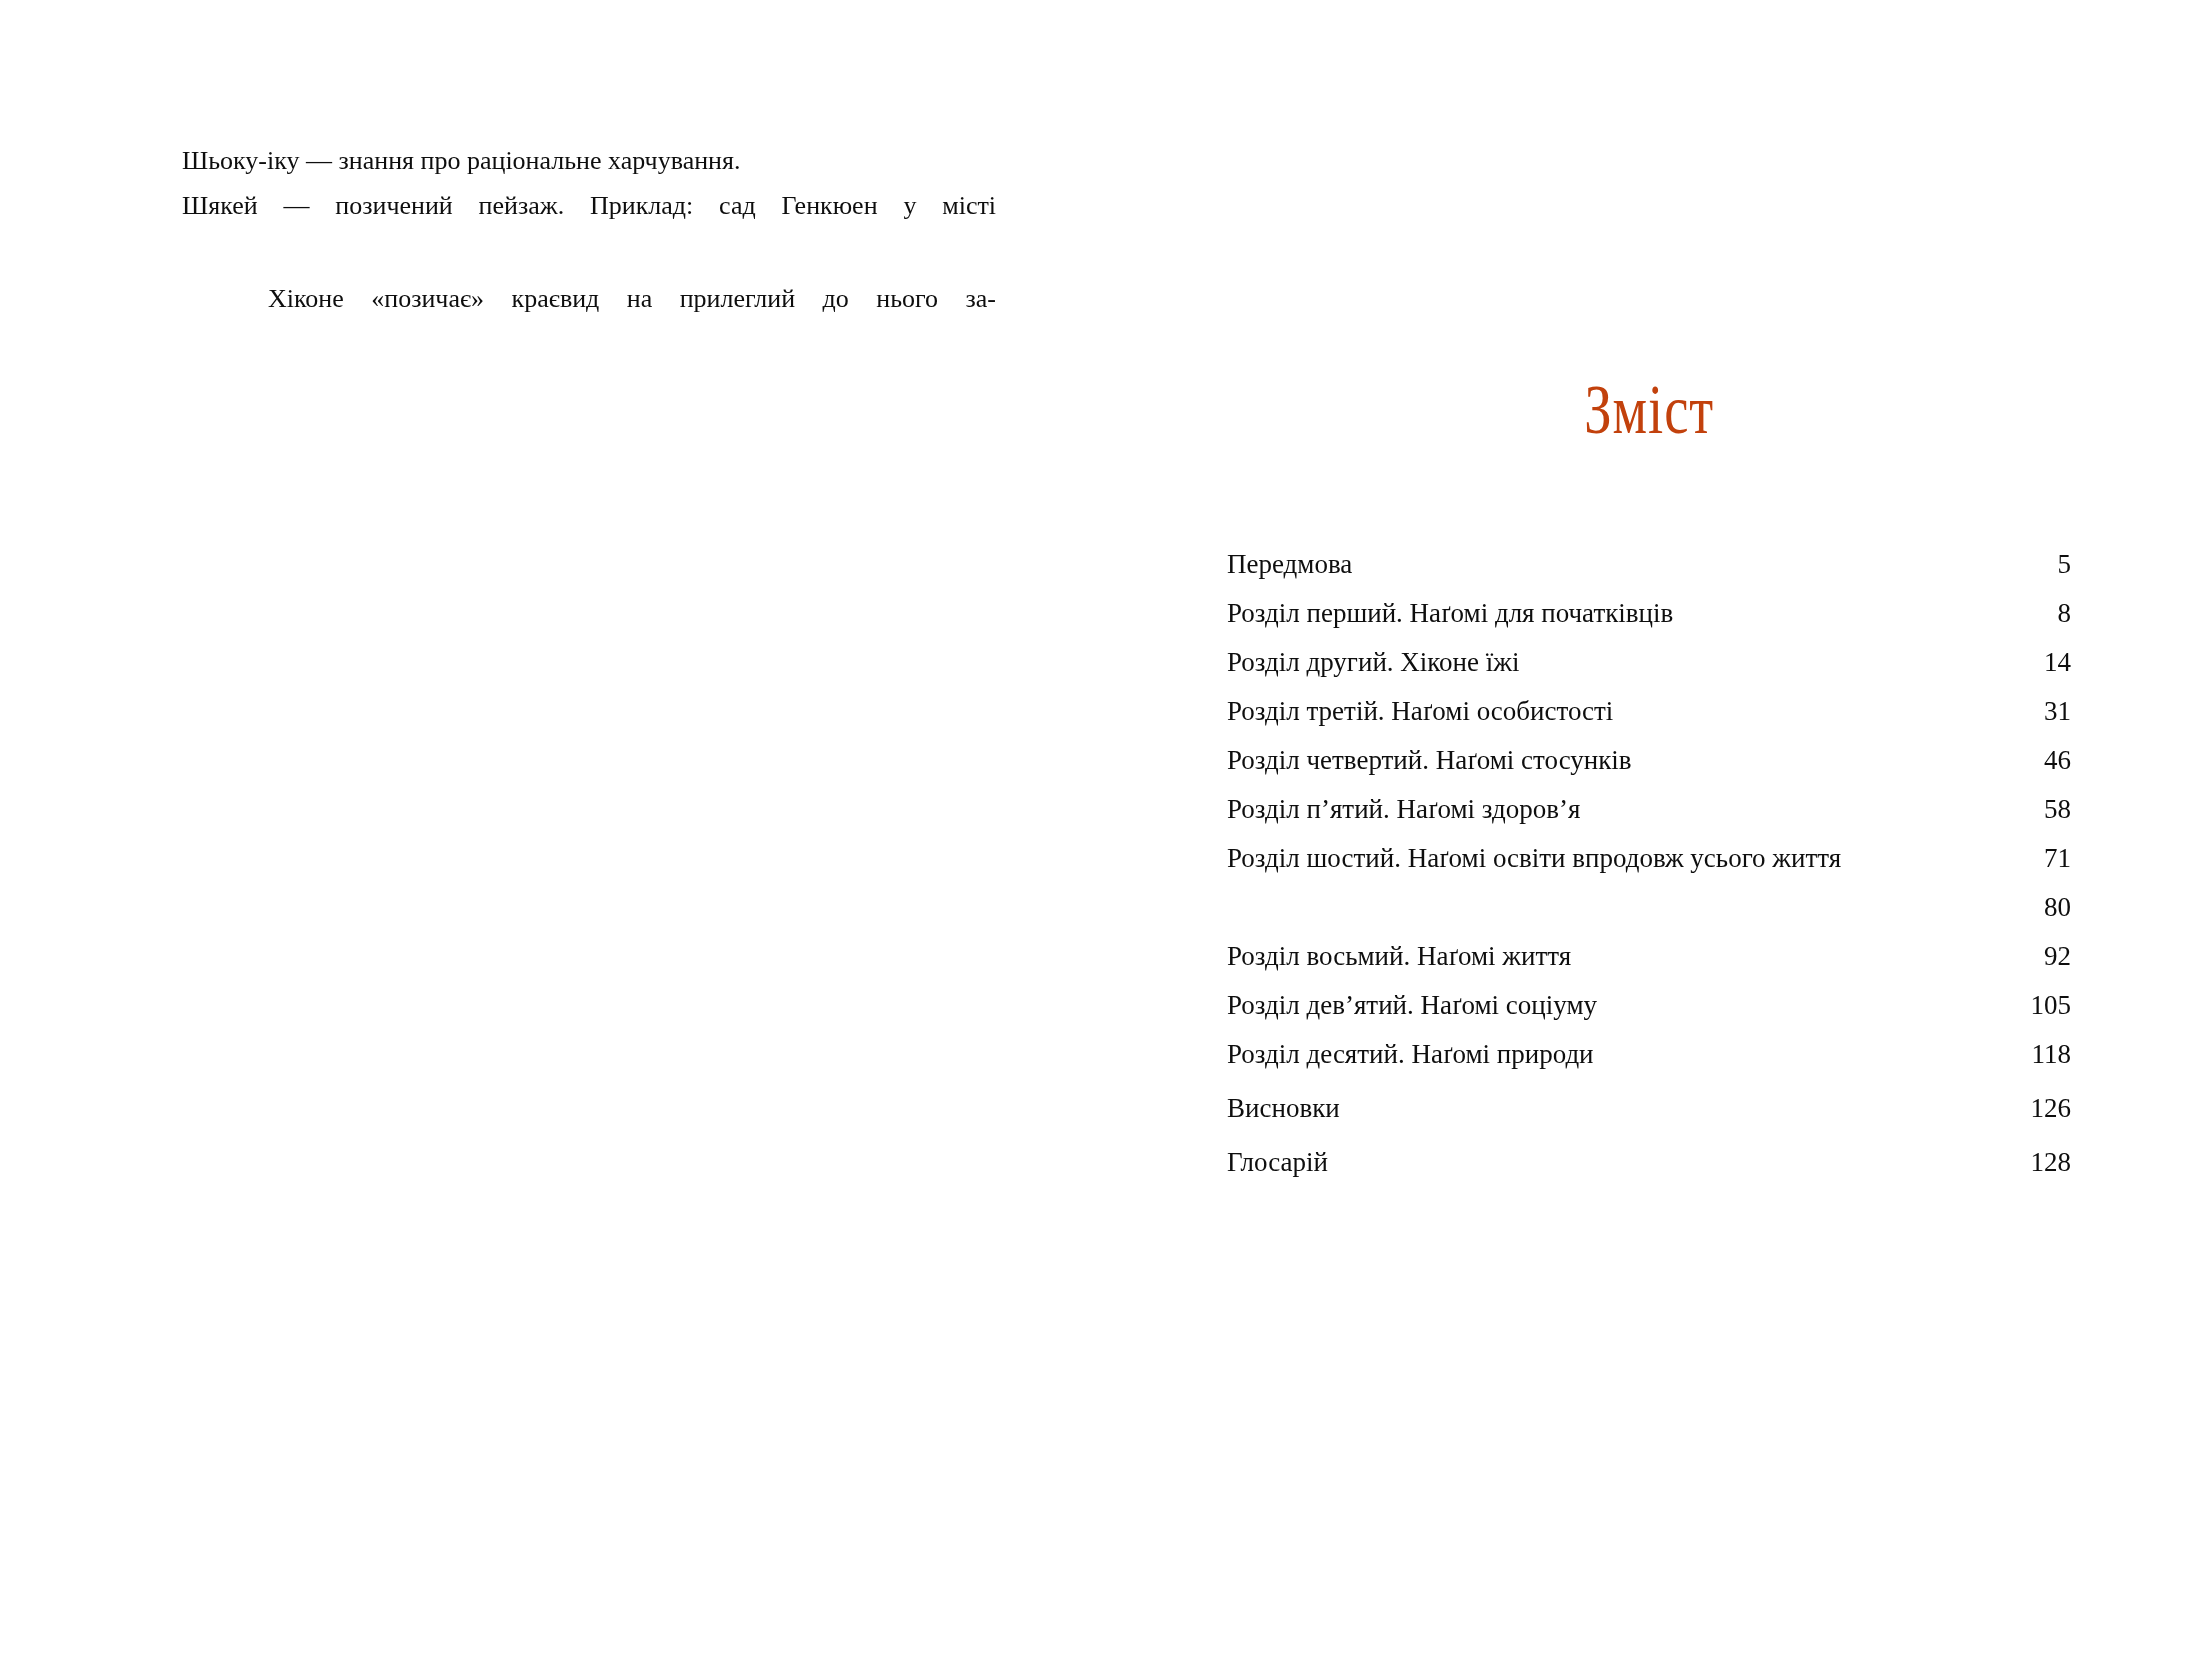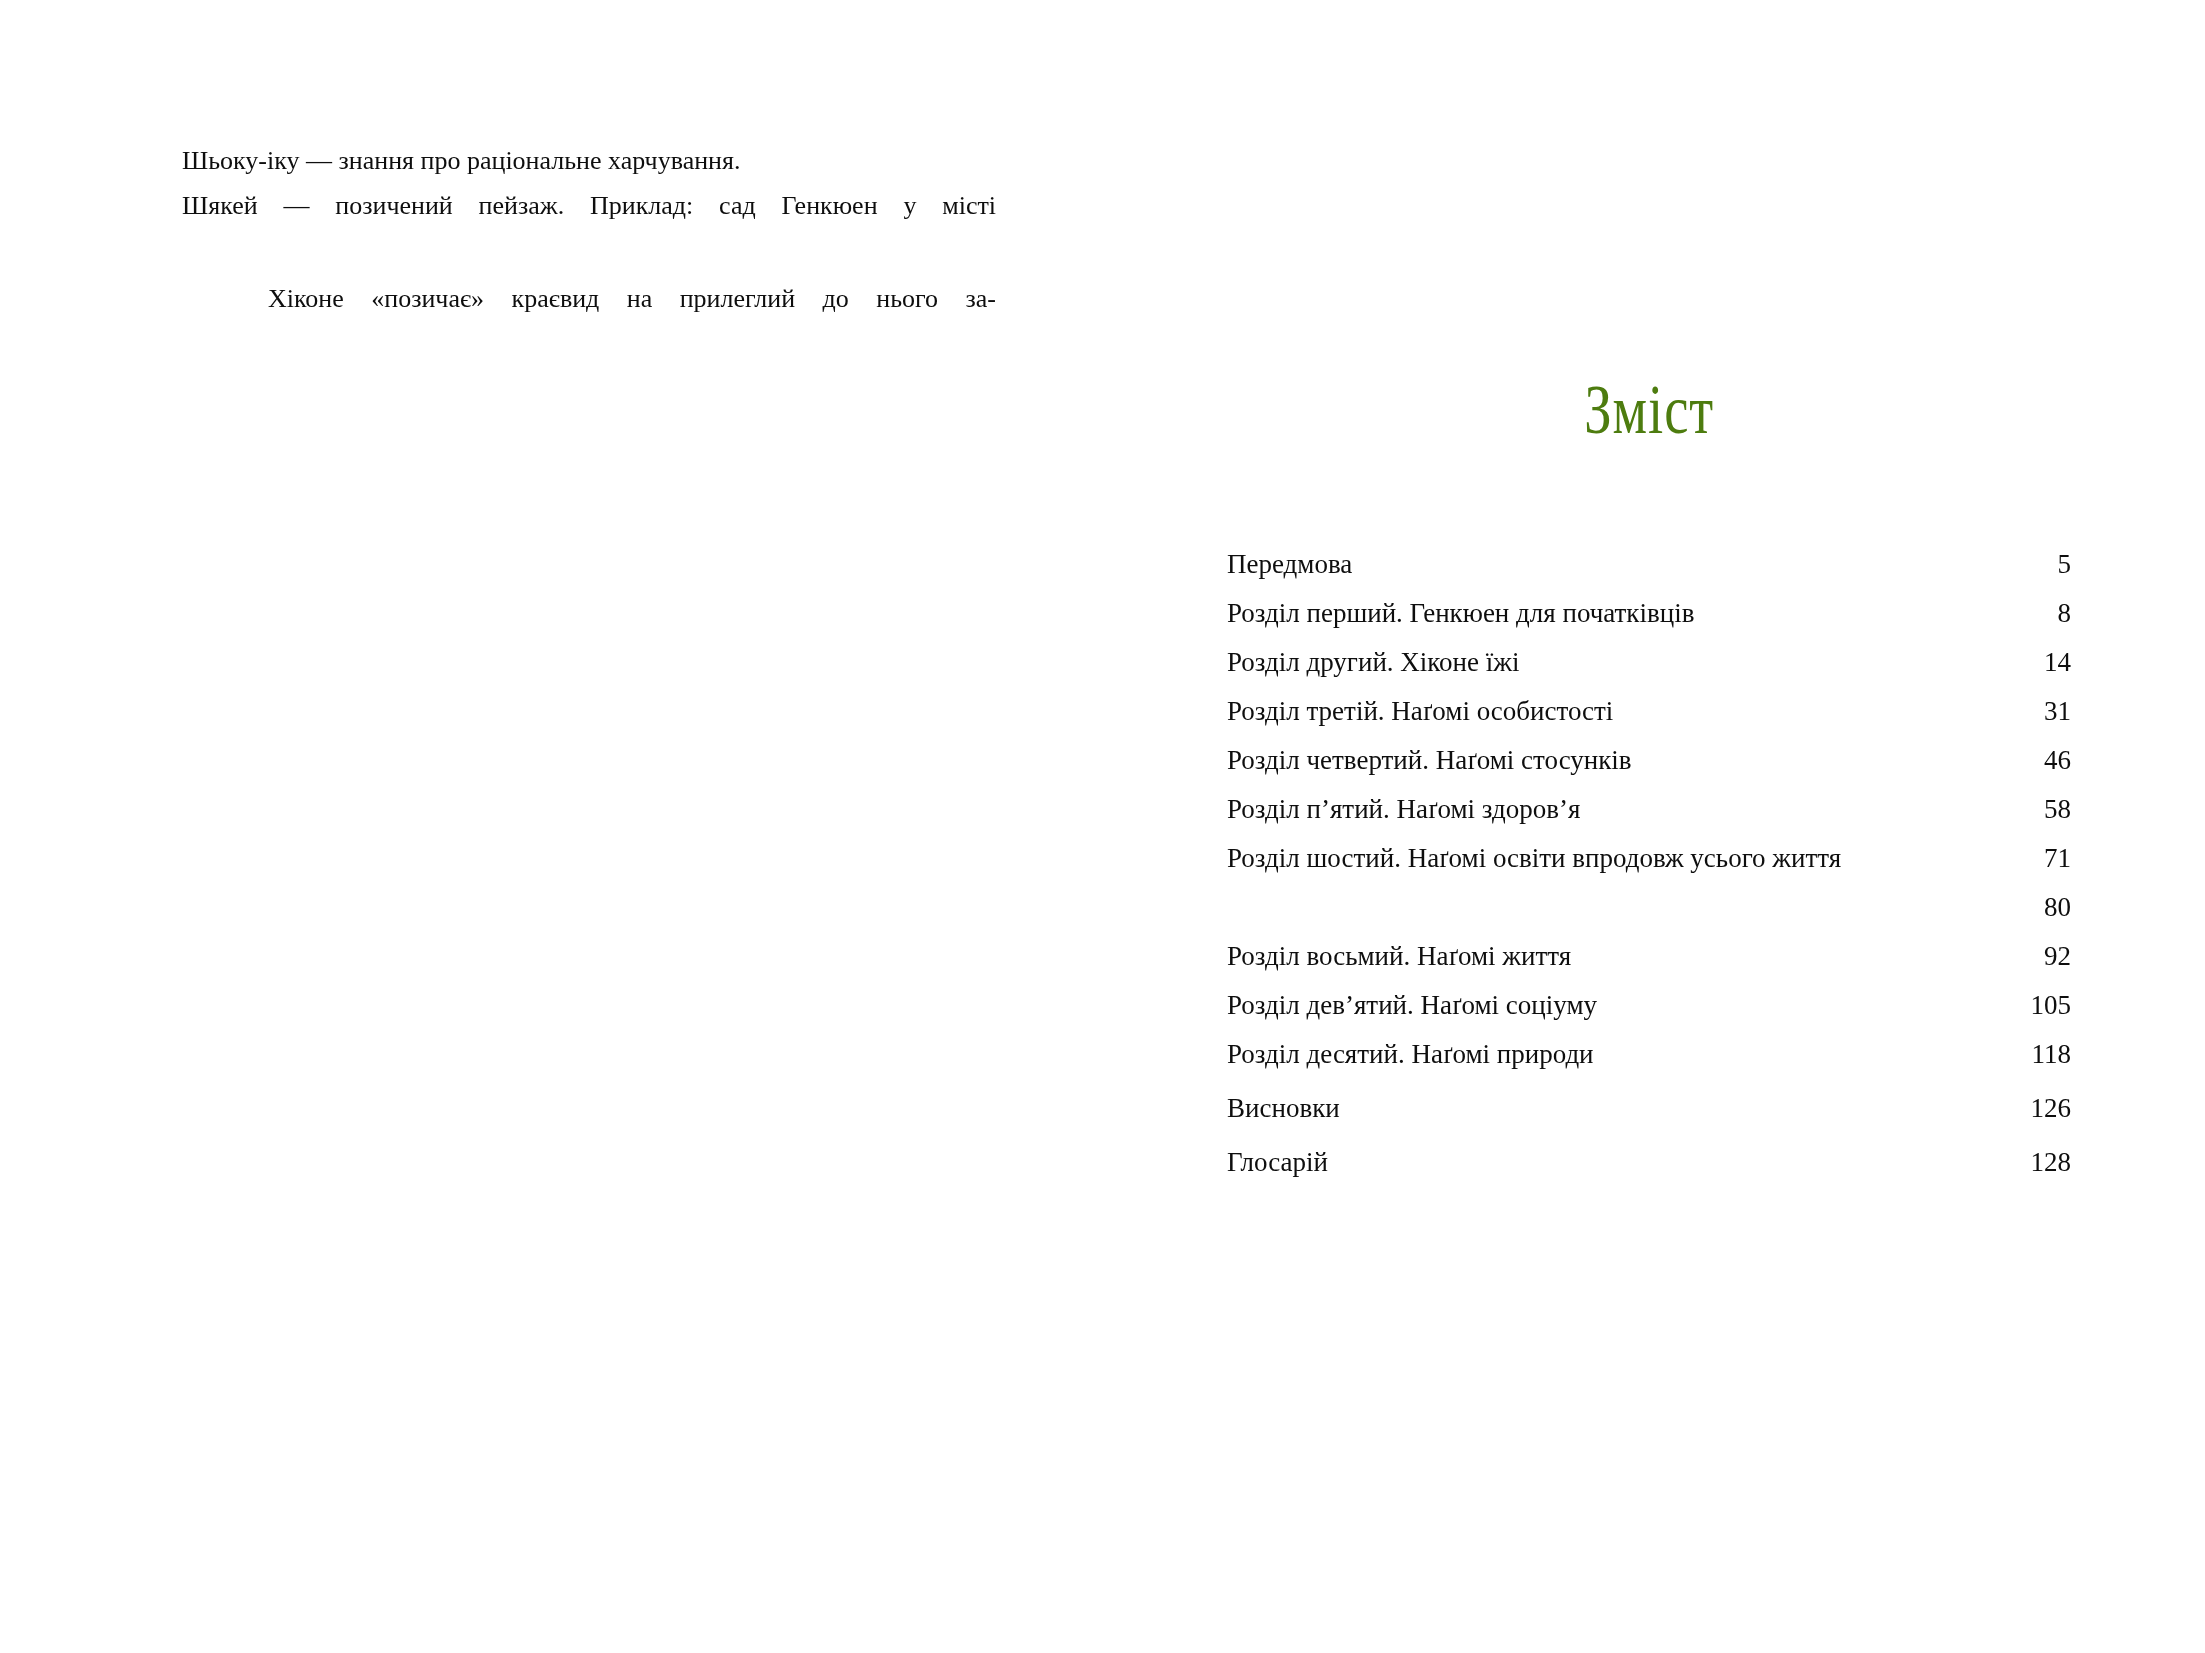--- a/index.html
+++ b/index.html
@@ -33,21 +33,21 @@
   
   .toc-heading {
     position: absolute;
     left: 1227px;
     top: 366px;
     width: 844px;
     text-align: center;
     font-size: 70px;
     line-height: 87px;
     font-weight: 400;
-    color: #4d7c0f;
+    color: #c2410c;
   }
   .toc-heading .heading-inner {
     display: inline-block;
     transform: scaleX(0.78);
     transform-origin: 50% 50%;
     letter-spacing: 1.2px;
   }
 
   .toc {
     position: absolute;
@@ -109,21 +109,21 @@
 
 <div class="toc">
 
   <div class="toc-row">
     <span class="toc-title">Передмова</span>
     <span class="leader"></span>
     <span class="toc-num">5</span>
   </div>
 
   <div class="toc-row">
-    <span class="toc-title">Розділ перший. Генкюен для початківців</span>
+    <span class="toc-title">Розділ перший. Наґомі для початківців</span>
     <span class="leader"></span>
     <span class="toc-num">8</span>
   </div>
 
   <div class="toc-row">
     <span class="toc-title">Розділ другий. Хіконе їжі</span>
     <span class="leader"></span>
     <span class="toc-num">14</span>
   </div>
 

